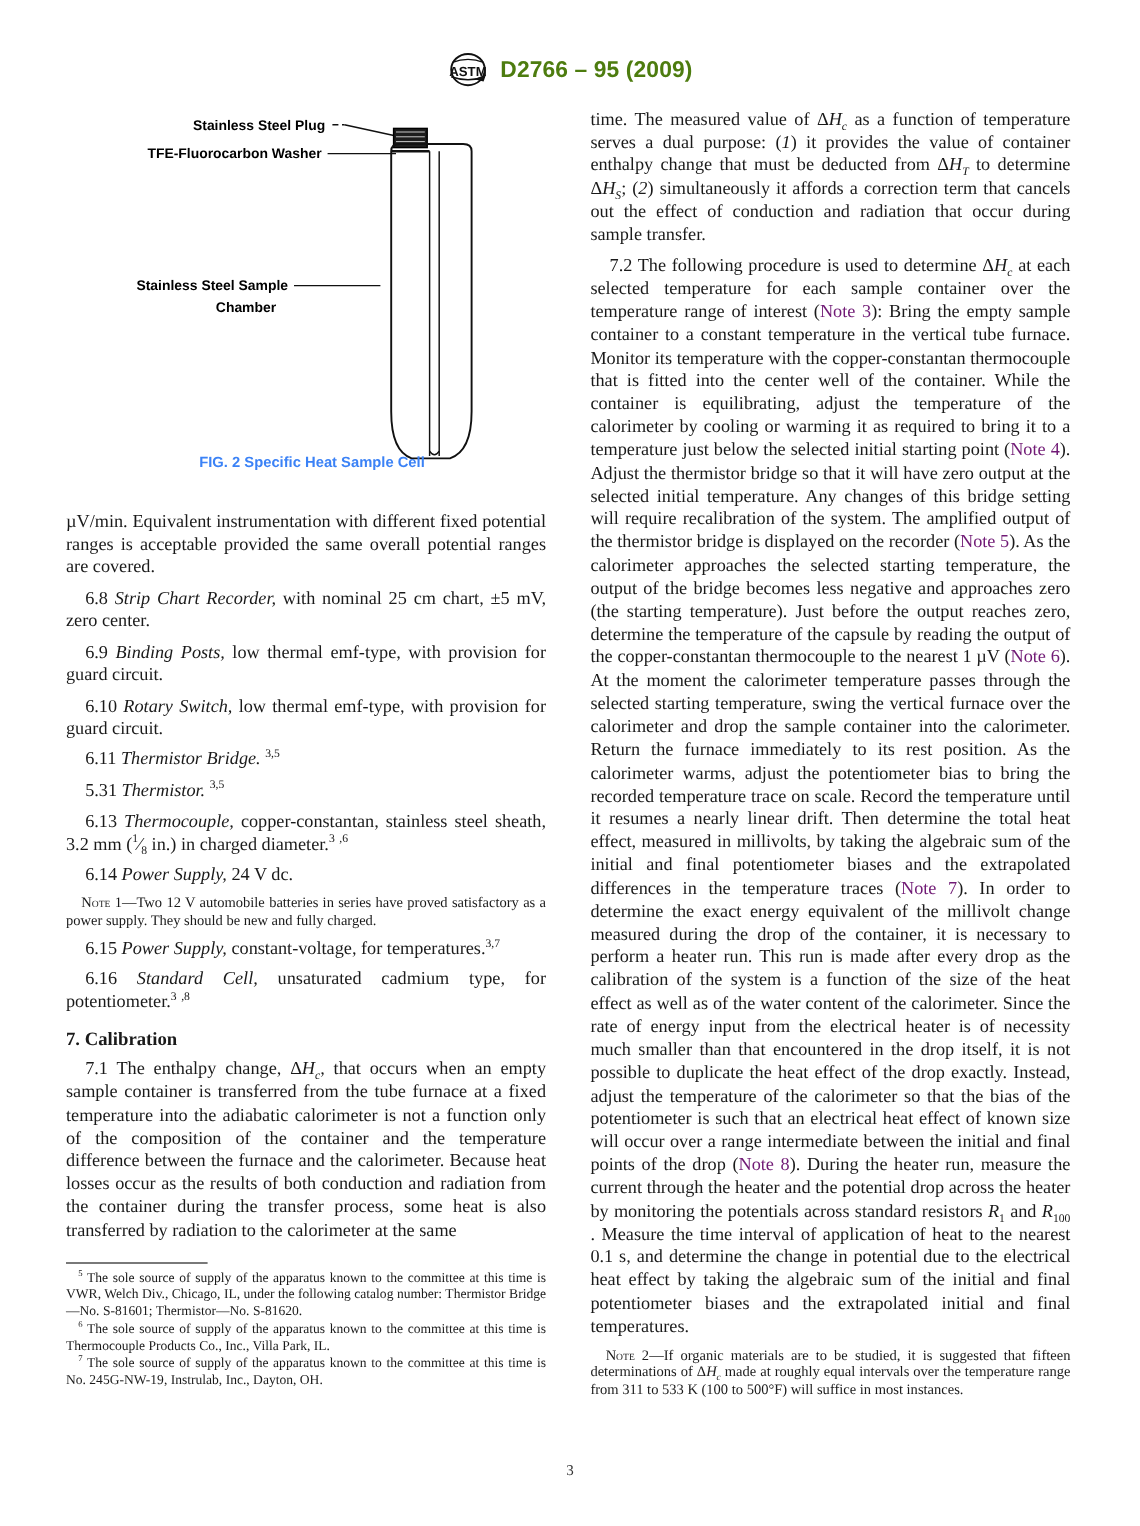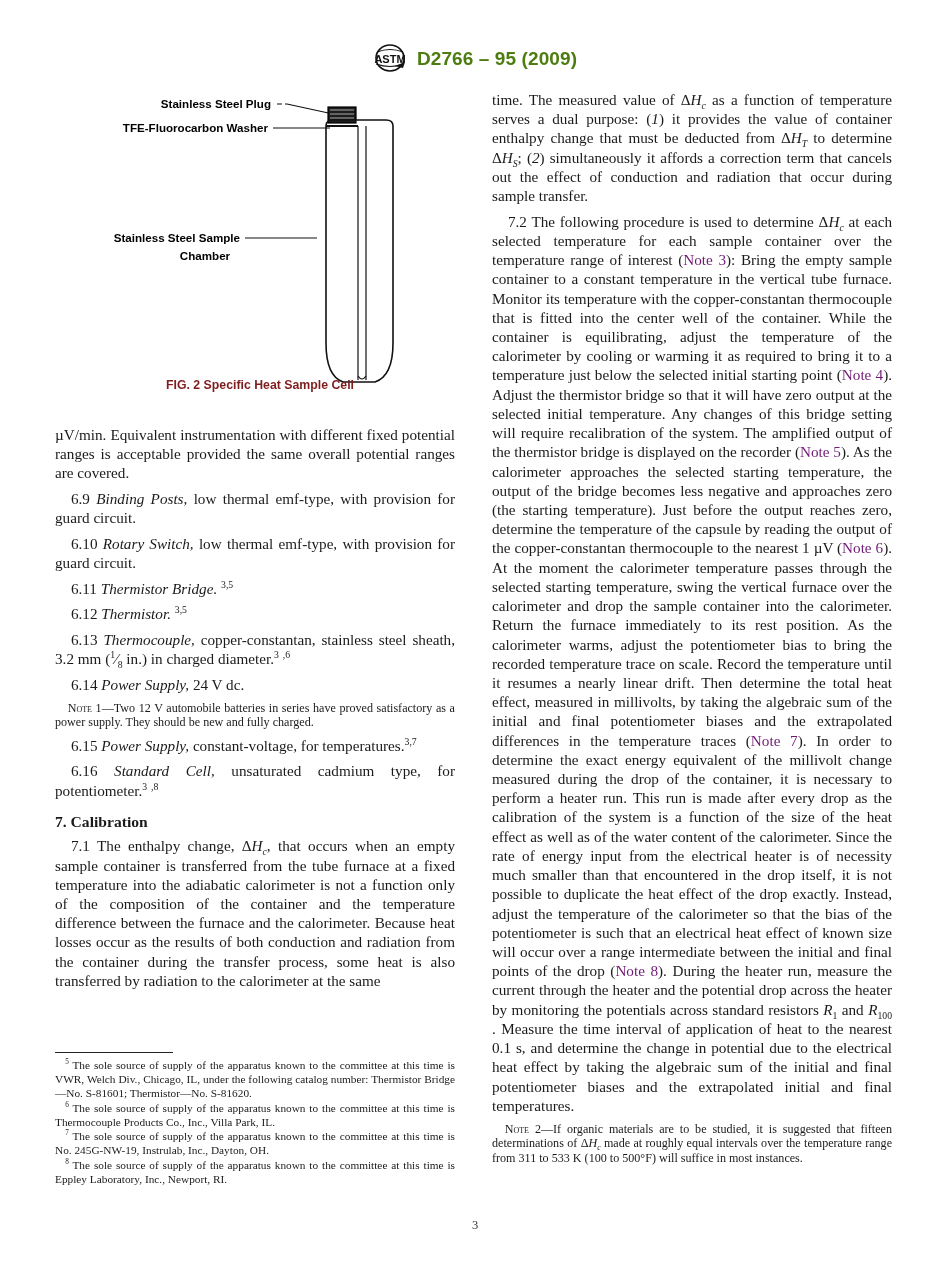--- a/index.html
+++ b/index.html
@@ -59,21 +59,21 @@
   .fig-svg { display: block; }
   .fig-caption {
     position: absolute;
     top: 288px;
     left: 0;
     width: 410px;
     text-align: center;
     font-family: "Liberation Sans", sans-serif;
     font-weight: bold;
     font-size: 12.3px;
-    color: #7f1d1d;
+    color: #3b82f6;
   }
 
   
   .col {
     position: absolute;
     width: 400px;
     text-align: justify;
     font-size: 15.2px;
     line-height: 1.265;
     hyphens: manual;
@@ -209,39 +209,43 @@
       <text x="185" y="152" font-family="Liberation Sans, sans-serif" font-size="11.6" font-weight="bold" fill="#000" text-anchor="end">Stainless Steel Sample</text>
       <text x="150" y="170" font-family="Liberation Sans, sans-serif" font-size="11.6" font-weight="bold" fill="#000" text-anchor="middle">Chamber</text>
     </svg>
     <div class="fig-caption">FIG. 2  Specific Heat Sample Cell</div>
   </div>
 
   <div class="col col-left">
 
     <p class="cont">µV/min. Equivalent instrumentation with different fixed potential ranges is acceptable provided the same overall potential ranges are covered.</p>
 
+    <p class="body">
+      <span>6.8</span>
+      <span class="it">Strip Chart Recorder,</span><span> with nominal 25 cm chart, ±5 mV, zero center.</span>
+    </p>
 
     <p class="body">
       <span>6.9</span>
       <span class="it">Binding Posts,</span><span> low thermal emf-type, with provision for guard circuit.</span>
     </p>
 
     <p class="body">
       <span>6.10</span>
       <span class="it">Rotary Switch,</span><span> low thermal emf-type, with provision for guard circuit.</span>
     </p>
 
     <p class="body">
       <span>6.11</span>
       <span class="it">Thermistor Bridge.</span>
       <sup>3,5</sup>
     </p>
 
     <p class="body">
-      <span>6.12</span>
+      <span>5.31</span>
       <span class="it">Thermistor.</span>
       <sup>3,5</sup>
     </p>
 
     <p class="body">
       <span>6.13</span>
       <span class="it">Thermocouple,</span><span> copper-constantan, stainless steel sheath, 3.2 mm (</span><sup>1</sup>⁄<sub>8</sub><span> in.) in charged diameter.</span><sup>3</sup>
       <sup>,6</sup>
     </p>
 
@@ -286,18 +290,17 @@
 
   <div class="footnotes">
     <div class="fn-rule"></div>
 
     <p><sup>5</sup><span> The sole source of supply of the apparatus known to the committee at this time is VWR, Welch Div., Chicago, IL, under the following catalog number: Thermistor Bridge—No. S-81601; Thermistor—No. S-81620.</span></p>
 
     <p><sup>6</sup><span> The sole source of supply of the apparatus known to the committee at this time is Thermocouple Products Co., Inc., Villa Park, IL.</span></p>
 
     <p><sup>7</sup><span> The sole source of supply of the apparatus known to the committee at this time is No. 245G-NW-19, Instrulab, Inc., Dayton, OH.</span></p>
 
-    <p><sup>8</sup><span> The sole source of supply of the apparatus known to the committee at this time is Eppley Laboratory, Inc., Newport, RI.</span></p>
   </div>
 
   <div class="page-number">3</div>
 
 </div>
 
 </body></html>

